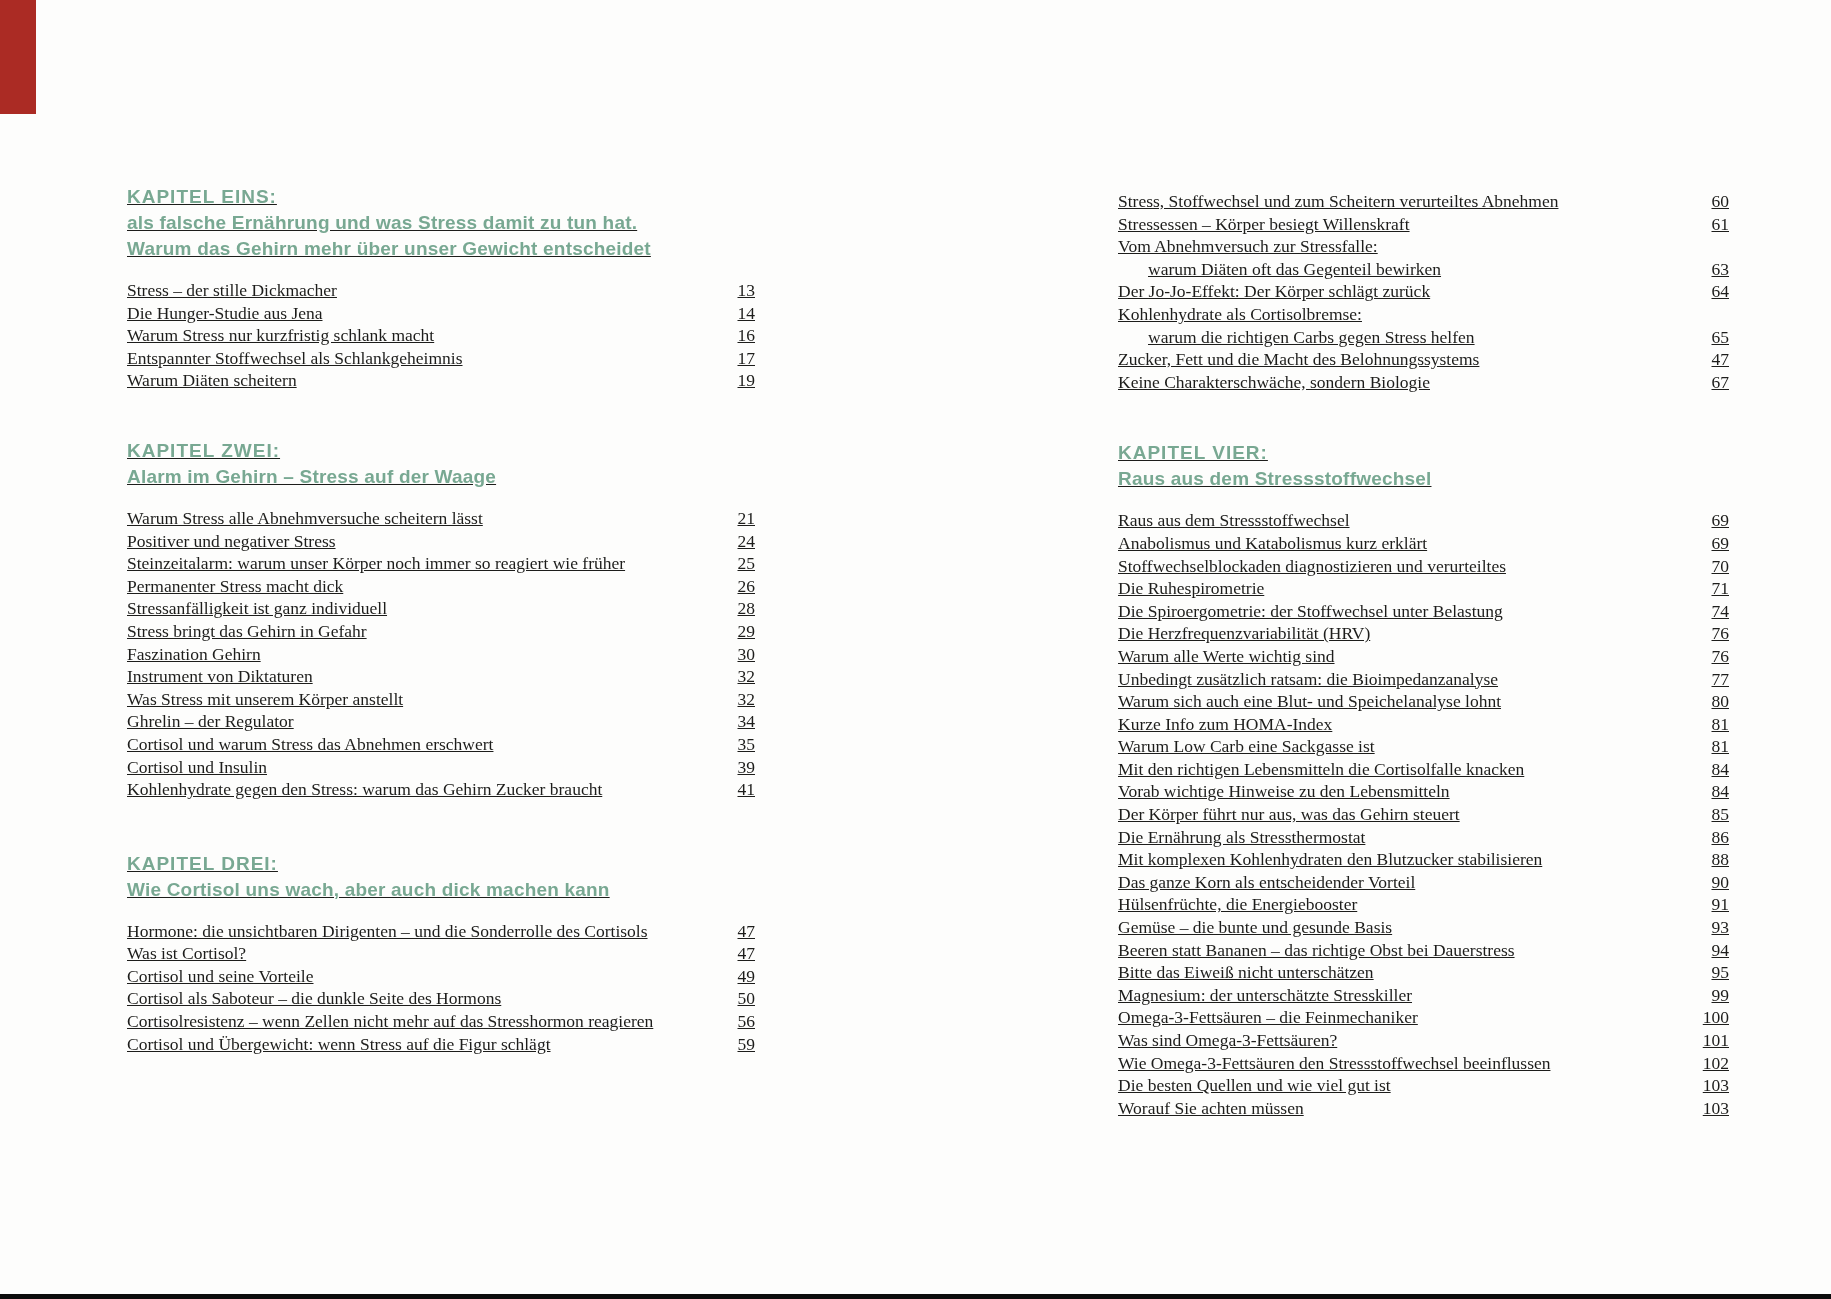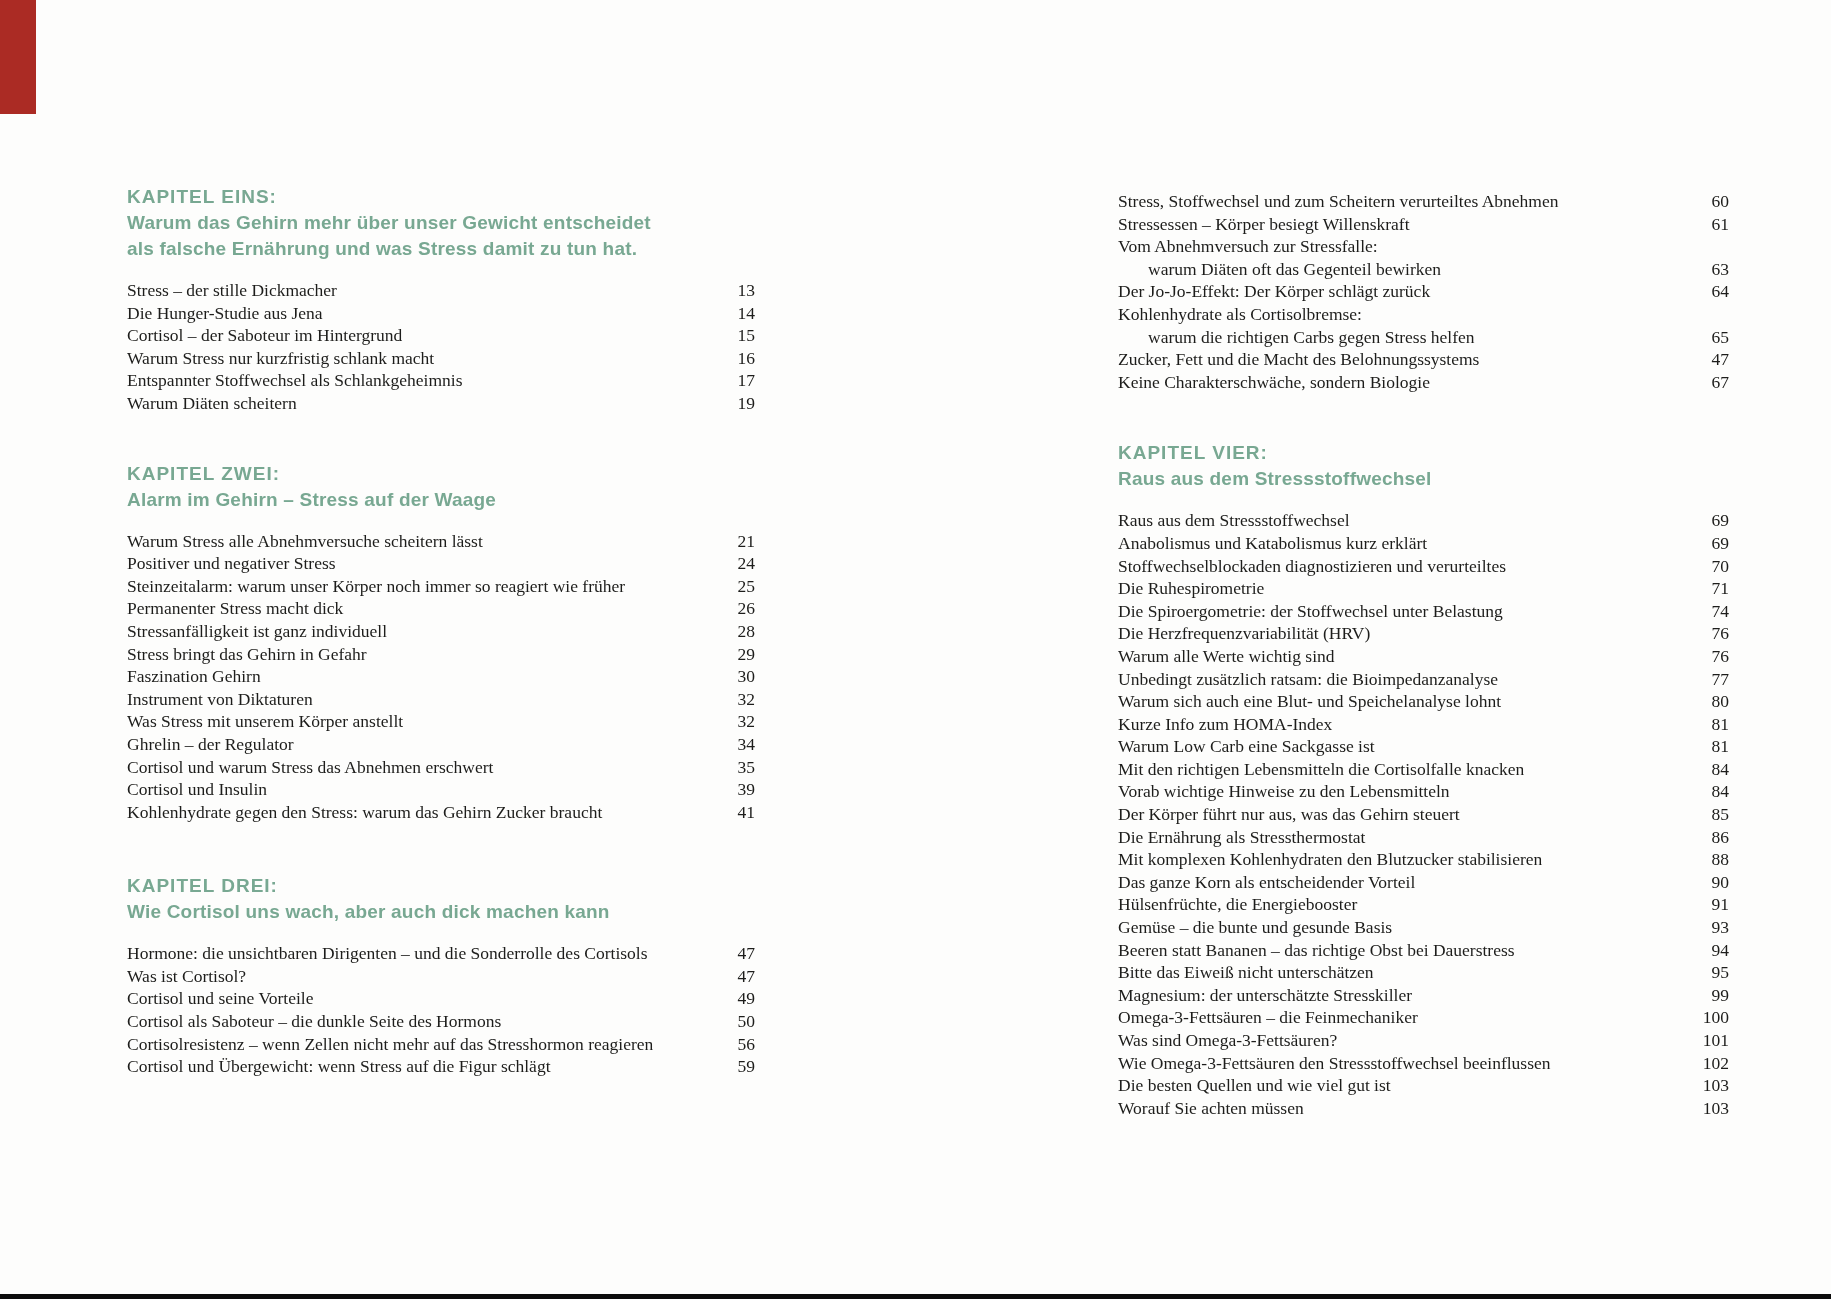--- a/index.html
+++ b/index.html
@@ -20,21 +20,21 @@
   }
   .page{position:absolute;inset:0;}
   .red-tab{
     position:absolute;left:0;top:0;width:36px;height:114px;
     background:var(--red);
   }
   .bottom-edge{
     position:absolute;left:0;right:0;bottom:0;height:5px;
     background:var(--edge);
   }
-  .column{position:absolute;top:0;}
+  .column{position:absolute;top:0;text-decoration:underline;}
   .col-left{left:127px;width:628px;}
   .col-right{left:1118px;width:611px;}
 
   .col-left .toc-section:nth-child(1){margin-top:184px;}
   .col-left .toc-section:nth-child(2){margin-top:46px;}
   .col-left .toc-section:nth-child(3){margin-top:50px;}
   .col-right .toc-section:nth-child(1){margin-top:190px;}
   .col-right .toc-section:nth-child(2){margin-top:47px;}
 
   .chapter-heading{
@@ -61,35 +61,31 @@
 </style>
 </head>
 <body>
 
 <div class="page">
   <div class="red-tab"></div>
   <div class="column col-left" id="col-left">
       <section class="toc-section">
         <div class="chapter-heading">
           <div class="chapter-label">KAPITEL EINS:</div>
+          <div class="chapter-title-line">als falsche Ernährung und was Stress damit zu tun hat.</div>
           <div class="chapter-title-line">Warum das Gehirn mehr über unser Gewicht entscheidet</div>
-          <div class="chapter-title-line">als falsche Ernährung und was Stress damit zu tun hat.</div>
         </div>
         <div class="entries">
           <div class="entry">
             <span class="entry-title">Stress – der stille Dickmacher</span>
             <span class="entry-page">13</span>
           </div>
           <div class="entry">
             <span class="entry-title">Die Hunger-Studie aus Jena</span>
             <span class="entry-page">14</span>
-          </div>
-          <div class="entry">
-            <span class="entry-title">Cortisol – der Saboteur im Hintergrund</span>
-            <span class="entry-page">15</span>
           </div>
           <div class="entry">
             <span class="entry-title">Warum Stress nur kurzfristig schlank macht</span>
             <span class="entry-page">16</span>
           </div>
           <div class="entry">
             <span class="entry-title">Entspannter Stoffwechsel als Schlankgeheimnis</span>
             <span class="entry-page">17</span>
           </div>
           <div class="entry">

